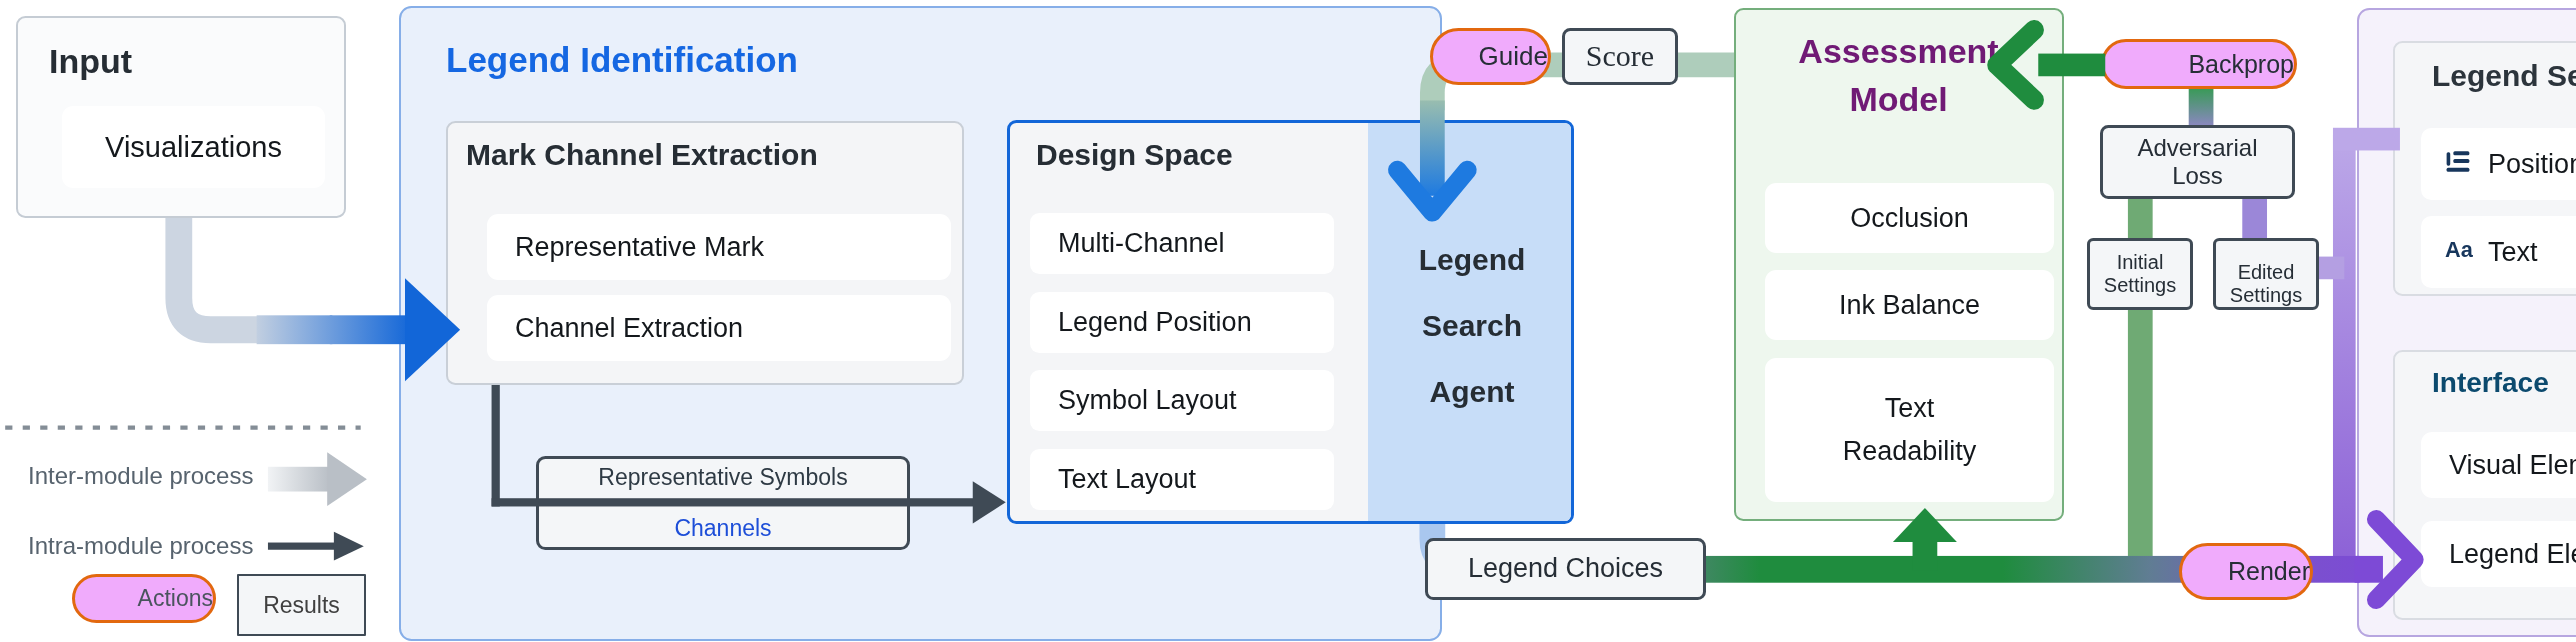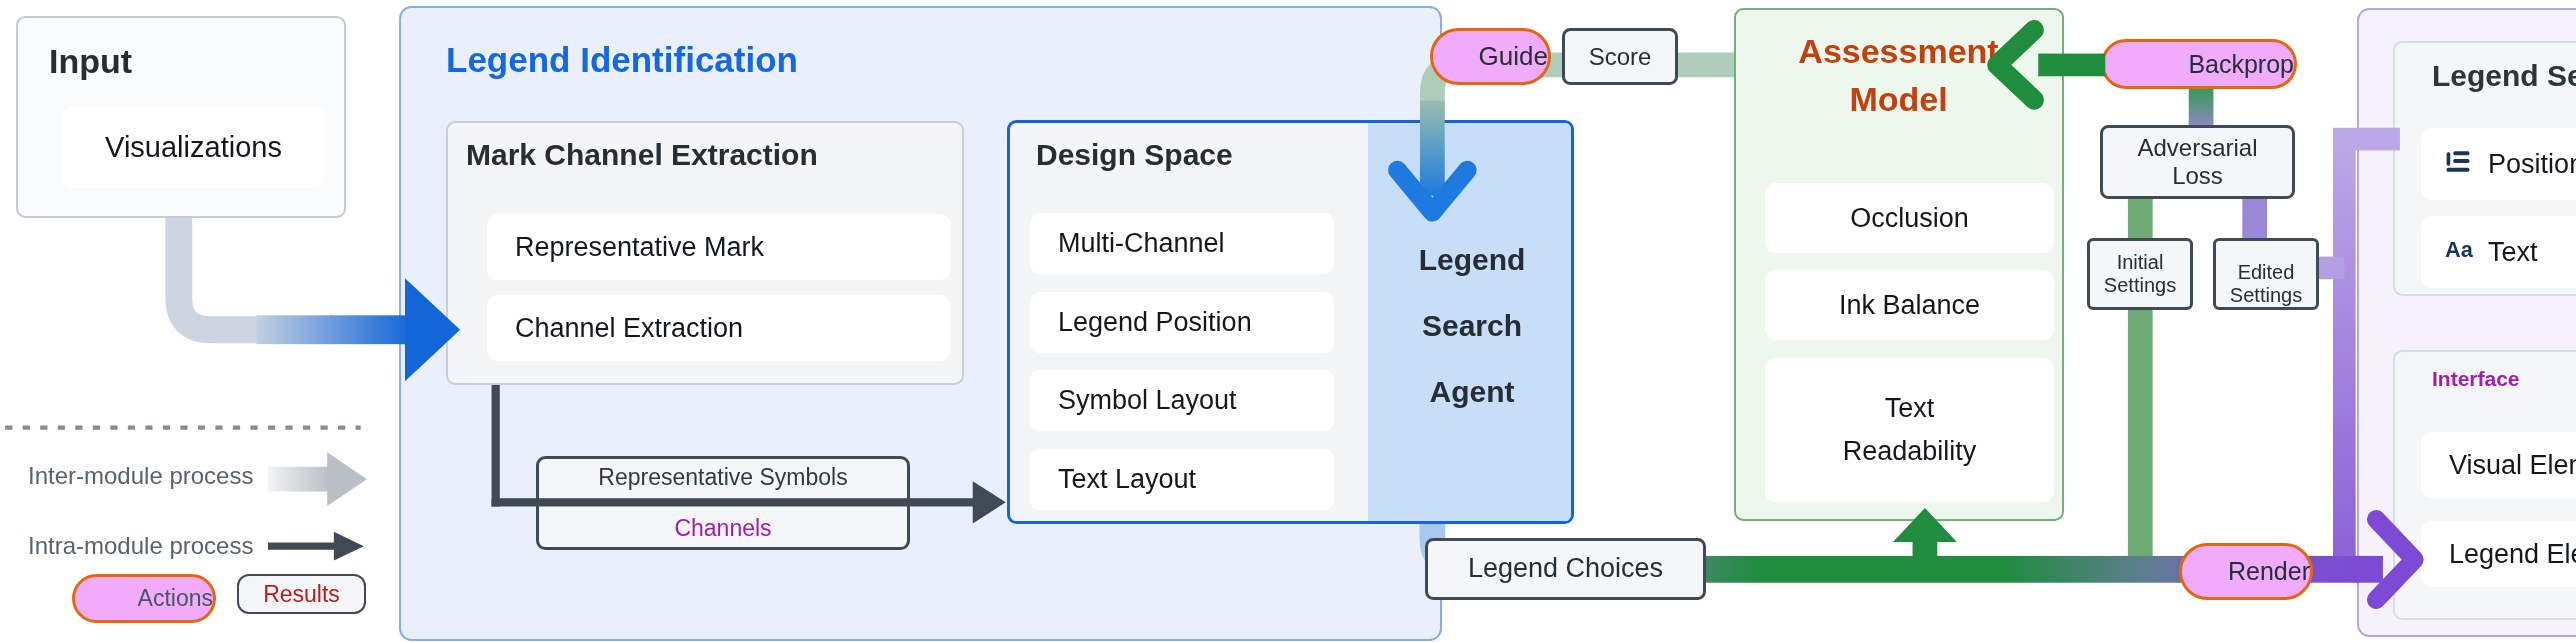--- a/index.html
+++ b/index.html
@@ -102,21 +102,21 @@
   <div class="abs ttl" style="left:466px;top:138px;font-size:30px;">Mark Channel Extraction</div>
   <div class="abs white wl" style="left:487px;top:214px;width:464px;height:66px;font-size:27px;">
     <span>Representative Mark</span>
   </div>
   <div class="abs white wl" style="left:487px;top:295px;width:464px;height:66px;font-size:27px;">
     <span>Channel Extraction</span>
   </div>
 
   <div class="abs res" style="left:536px;top:456px;width:374px;height:94px;border-radius:9.3px;flex-direction:column;justify-content:space-between;padding:5.2px 0;gap:14px;">
     <span style="font-size:23px;color:#2e3a44;">Representative Symbols</span>
-    <span style="font-size:23px;color:#a21caf;">Channels</span>
+    <span style="font-size:23px;color:#1d4ed8;">Channels</span>
   </div>
 
   <div class="abs z2" style="left:1007px;top:120px;width:567px;height:404px;background:#f4f5f7;border:3.6px solid #1266d8;border-radius:9.3px;overflow:hidden;">
     <div style="position:absolute;right:0;top:0;width:203px;height:100%;background:#c7ddf8;"></div>
   </div>
   <div class="abs ttl" style="left:1036px;top:138px;font-size:30px;">Design Space</div>
   <div class="abs white wl" style="left:1030px;top:213px;width:304px;height:61px;font-size:27px;border-radius:9.3px;">
     <span>Multi-Channel</span>
   </div>
   <div class="abs white wl" style="left:1030px;top:292px;width:304px;height:61px;font-size:27px;border-radius:9.3px;">
@@ -130,26 +130,26 @@
   </div>
   <div class="abs z2" style="left:1371px;top:227px;width:202px;text-align:center;font-weight:bold;font-size:30px;color:#262d34;line-height:2.2;">
     <div>Legend</div>
     <div>Search</div>
     <div>Agent</div>
   </div>
 
   <div class="abs pill" style="left:1430px;top:28px;width:121px;height:57px;font-size:26px;">
     <span>Guide</span>
   </div>
-  <div class="abs res" style="left:1562px;top:28px;width:116px;height:57px;font-size:24px;">
+  <div class="abs res" style="left:1562px;top:28px;width:116px;height:57px;font-size:30px;font-family:Liberation Serif, serif;">
     <span>Score</span>
   </div>
 
   <div class="abs z2" style="left:1734px;top:7.7px;width:330px;height:513px;background:#eef7ee;border:2.6px solid #74ae7c;border-radius:9.3px;"></div>
-  <div class="abs z2" style="left:1749px;top:28px;width:299px;text-align:center;font-weight:bold;font-size:34px;color:#c2410c;line-height:1.4;">
+  <div class="abs z2" style="left:1749px;top:28px;width:299px;text-align:center;font-weight:bold;font-size:34px;color:#701a75;line-height:1.4;">
     <div>Assessment</div>
     <div>Model</div>
   </div>
   <div class="abs white wc" style="left:1765px;top:183px;width:289px;height:70px;font-size:27px;">
     <span>Occlusion</span>
   </div>
   <div class="abs white wc" style="left:1765px;top:270px;width:289px;height:70px;font-size:27px;">
     <span>Ink Balance</span>
   </div>
   <div class="abs white wc" style="left:1765px;top:358px;width:289px;height:144px;font-size:27px;line-height:1.6;">
@@ -186,41 +186,41 @@
   <div class="abs card" style="left:2421px;top:216px;width:227px;height:72px;">
     <span>
       <svg width="30" height="30" viewBox="0 0 58 58" style="font-size:52px">
           <text x="4" y="44" font-family="Liberation Sans, sans-serif" font-size="42" font-weight="bold" fill="#17365c">Aa</text>
         </svg>
     </span>
     <span>Text</span>
   </div>
 
   <div class="abs soft-sub" style="left:2393px;top:350px;width:523px;height:270px;"></div>
-  <div class="abs ttl" style="left:2432px;top:367px;font-size:21px;color:#a21caf;">Interface</div>
+  <div class="abs ttl" style="left:2432px;top:367px;font-size:28px;color:#0c4a6e;">Interface</div>
   <div class="abs white wl" style="left:2421px;top:432px;width:471px;height:66px;font-size:27px;">
     <span>Visual Elements</span>
   </div>
   <div class="abs white wl" style="left:2421px;top:521px;width:471px;height:66px;font-size:27px;">
     <span>Legend Elements</span>
   </div>
 
   <div class="abs pill" style="left:2179px;top:543px;width:134px;height:57px;font-size:25px;">
     <span>Render</span>
   </div>
   <div class="abs res" style="left:1425px;top:538px;width:281px;height:62px;font-size:27px;">
     <span>Legend Choices</span>
   </div>
 
   <div class="abs z2" style="left:28px;top:462px;font-size:24px;color:#57636e;">Inter-module process</div>
   <div class="abs z2" style="left:28px;top:532px;font-size:24px;color:#57636e;">Intra-module process</div>
   <div class="abs pill" style="left:72px;top:574px;width:144px;height:49px;font-size:23px;border-width:3.1px;color:#4a545e;">
     <span>Actions</span>
   </div>
-  <div class="abs res" style="left:237px;top:574px;width:129px;height:40px;font-size:23px;border-width:2.6px;border-radius:12px;color:#b91c1c;">
+  <div class="abs res" style="left:237px;top:574px;width:129px;height:62px;font-size:23px;border-width:2.6px;border-radius:1px;color:#404040;">
     <span>Results</span>
   </div>
 
   <svg class="layer3" width="3382" height="643" viewBox="0 0 6564 1248">
     <defs>
       <linearGradient id="gInput2" gradientUnits="userSpaceOnUse" x1="480" y1="0" x2="800" y2="0">
         <stop offset="0" stop-color="#ccd5e1"></stop>
           <stop offset="1" stop-color="#1266d8"></stop>
       </linearGradient>
       <linearGradient id="gTealBlue" gradientUnits="userSpaceOnUse" x1="0" y1="190" x2="0" y2="380">

